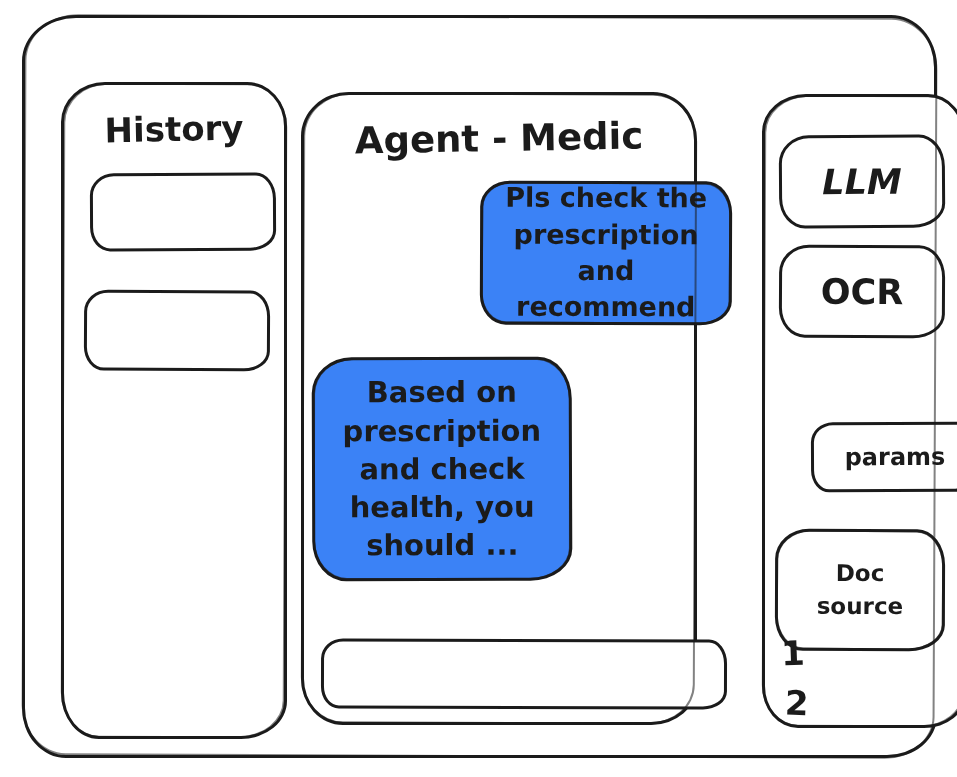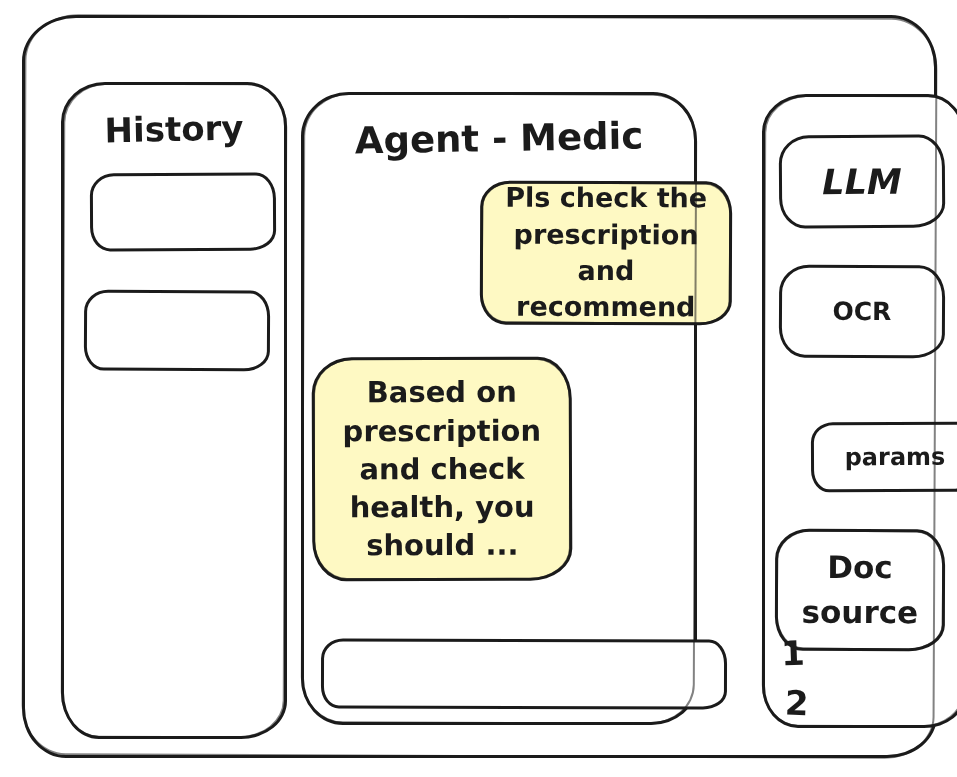--- a/index.html
+++ b/index.html
@@ -73,21 +73,21 @@
     border-radius: 48px 44px 46px 42px / 44px 48px 40px 46px;
   }
   #chat-title {
     position: absolute; left: 0; right: 0; top: 22px;
     font-size: 37px;
     transform: rotate(-1deg);
   }
   .bubble {
     position: absolute;
     border: 3px solid #1b1b1b;
-    background: #fef9c3;
+    background: #3b82f6;
     box-sizing: border-box;
     display: flex;
     align-items: center;
     justify-content: center;
     padding: 6px 10px;
   }
   #bubble-user {
     left: 176px; top: 86px; width: 252px; height: 144px;
     font-size: 27px;
     line-height: 1.35;
@@ -131,35 +131,35 @@
     font-weight: bold;
     cursor: pointer;
   }
   #tool-llm {
     left: 14px; top: 38px; width: 166px; height: 93px;
     font-size: 35px; font-style: italic;
     border-radius: 30px 26px 32px 26px / 28px 32px 24px 30px;
     transform: rotate(-0.4deg);
   }
   #tool-ocr {
-    left: 14px; top: 168px; width: 166px; height: 93px;
-    font-size: 25px;
+    left: 14px; top: 148px; width: 166px; height: 93px;
+    font-size: 35px;
     border-radius: 30px 26px 32px 26px / 28px 32px 24px 30px;
     transform: rotate(0.3deg);
   }
   #tool-params {
     left: 19px; top: 325px; width: 168px; height: 70px;
     font-size: 24px;
     border-radius: 22px 18px 24px 18px / 20px 24px 18px 22px;
     transform: rotate(-0.3deg);
     margin-left: 27px;
   }
   #tool-doc {
     left: 10px; top: 432px; width: 170px; height: 122px;
-    font-size: 31px;
+    font-size: 23px;
     line-height: 1.45;
     border-radius: 34px 28px 36px 28px / 30px 36px 26px 34px;
     transform: rotate(0.2deg);
     text-align: center;
   }
   .doc-num {
     position: absolute;
     font-size: 34px;
     font-weight: bold;
     cursor: pointer;

